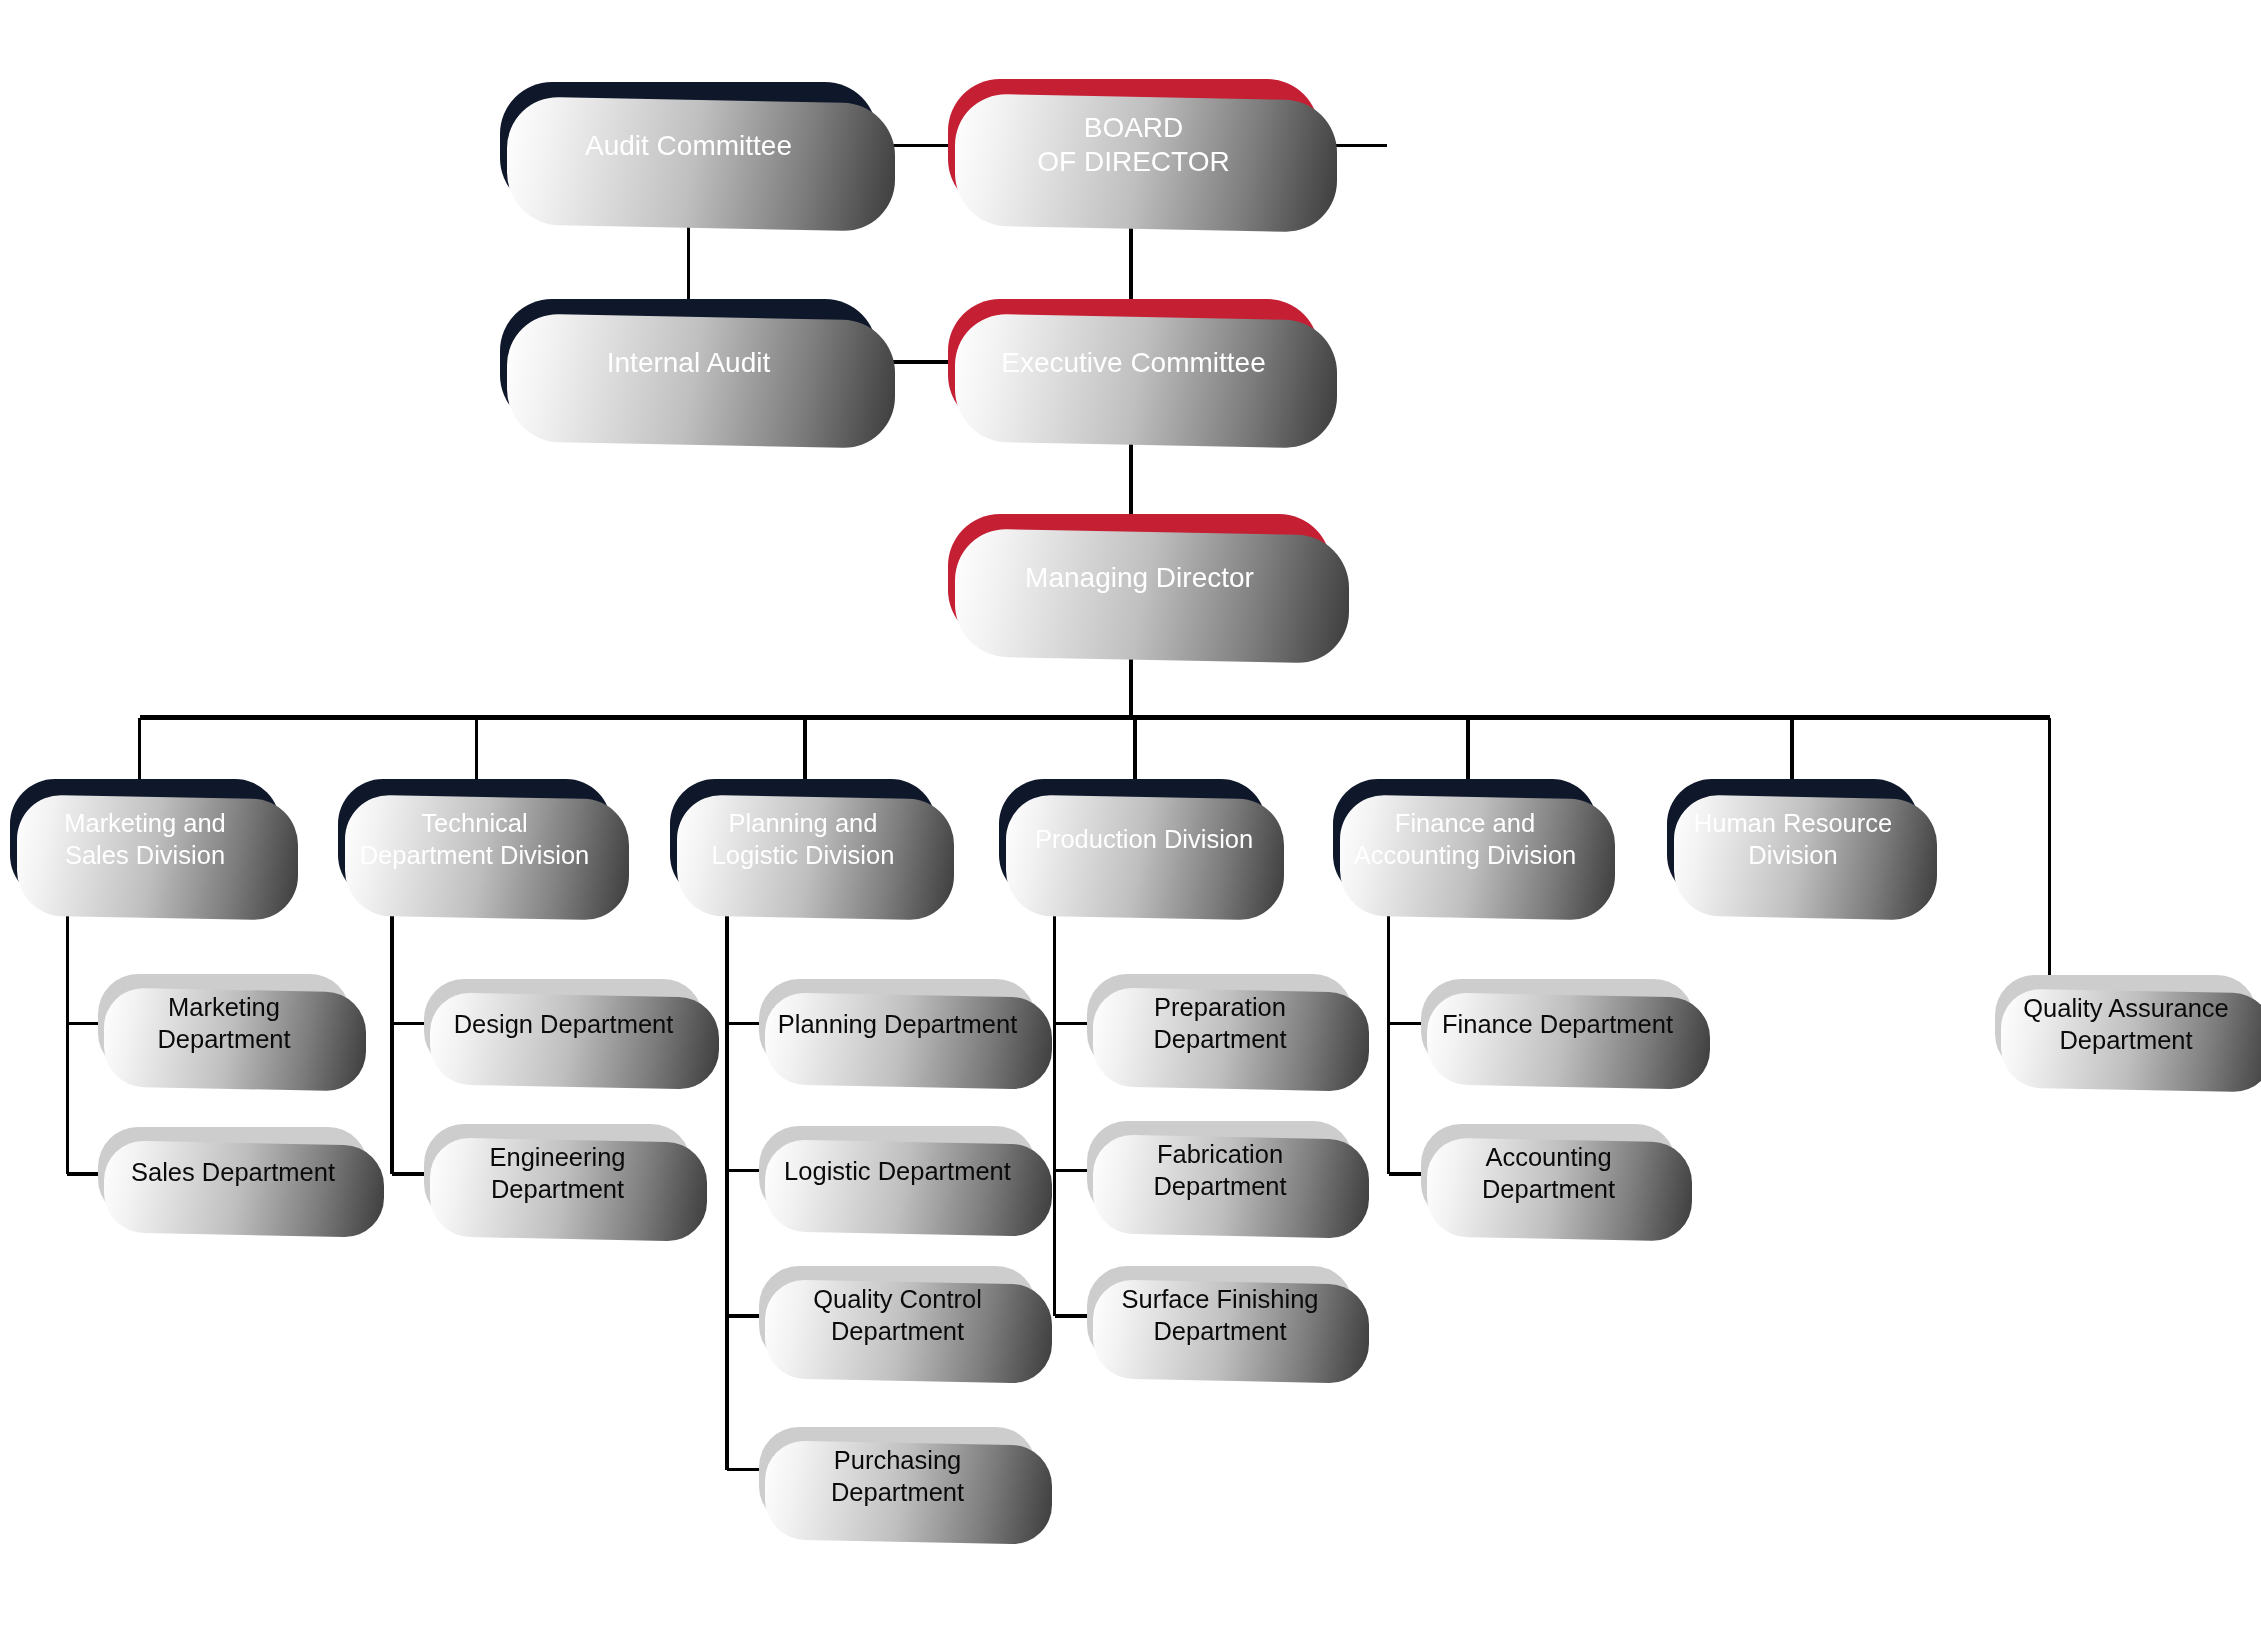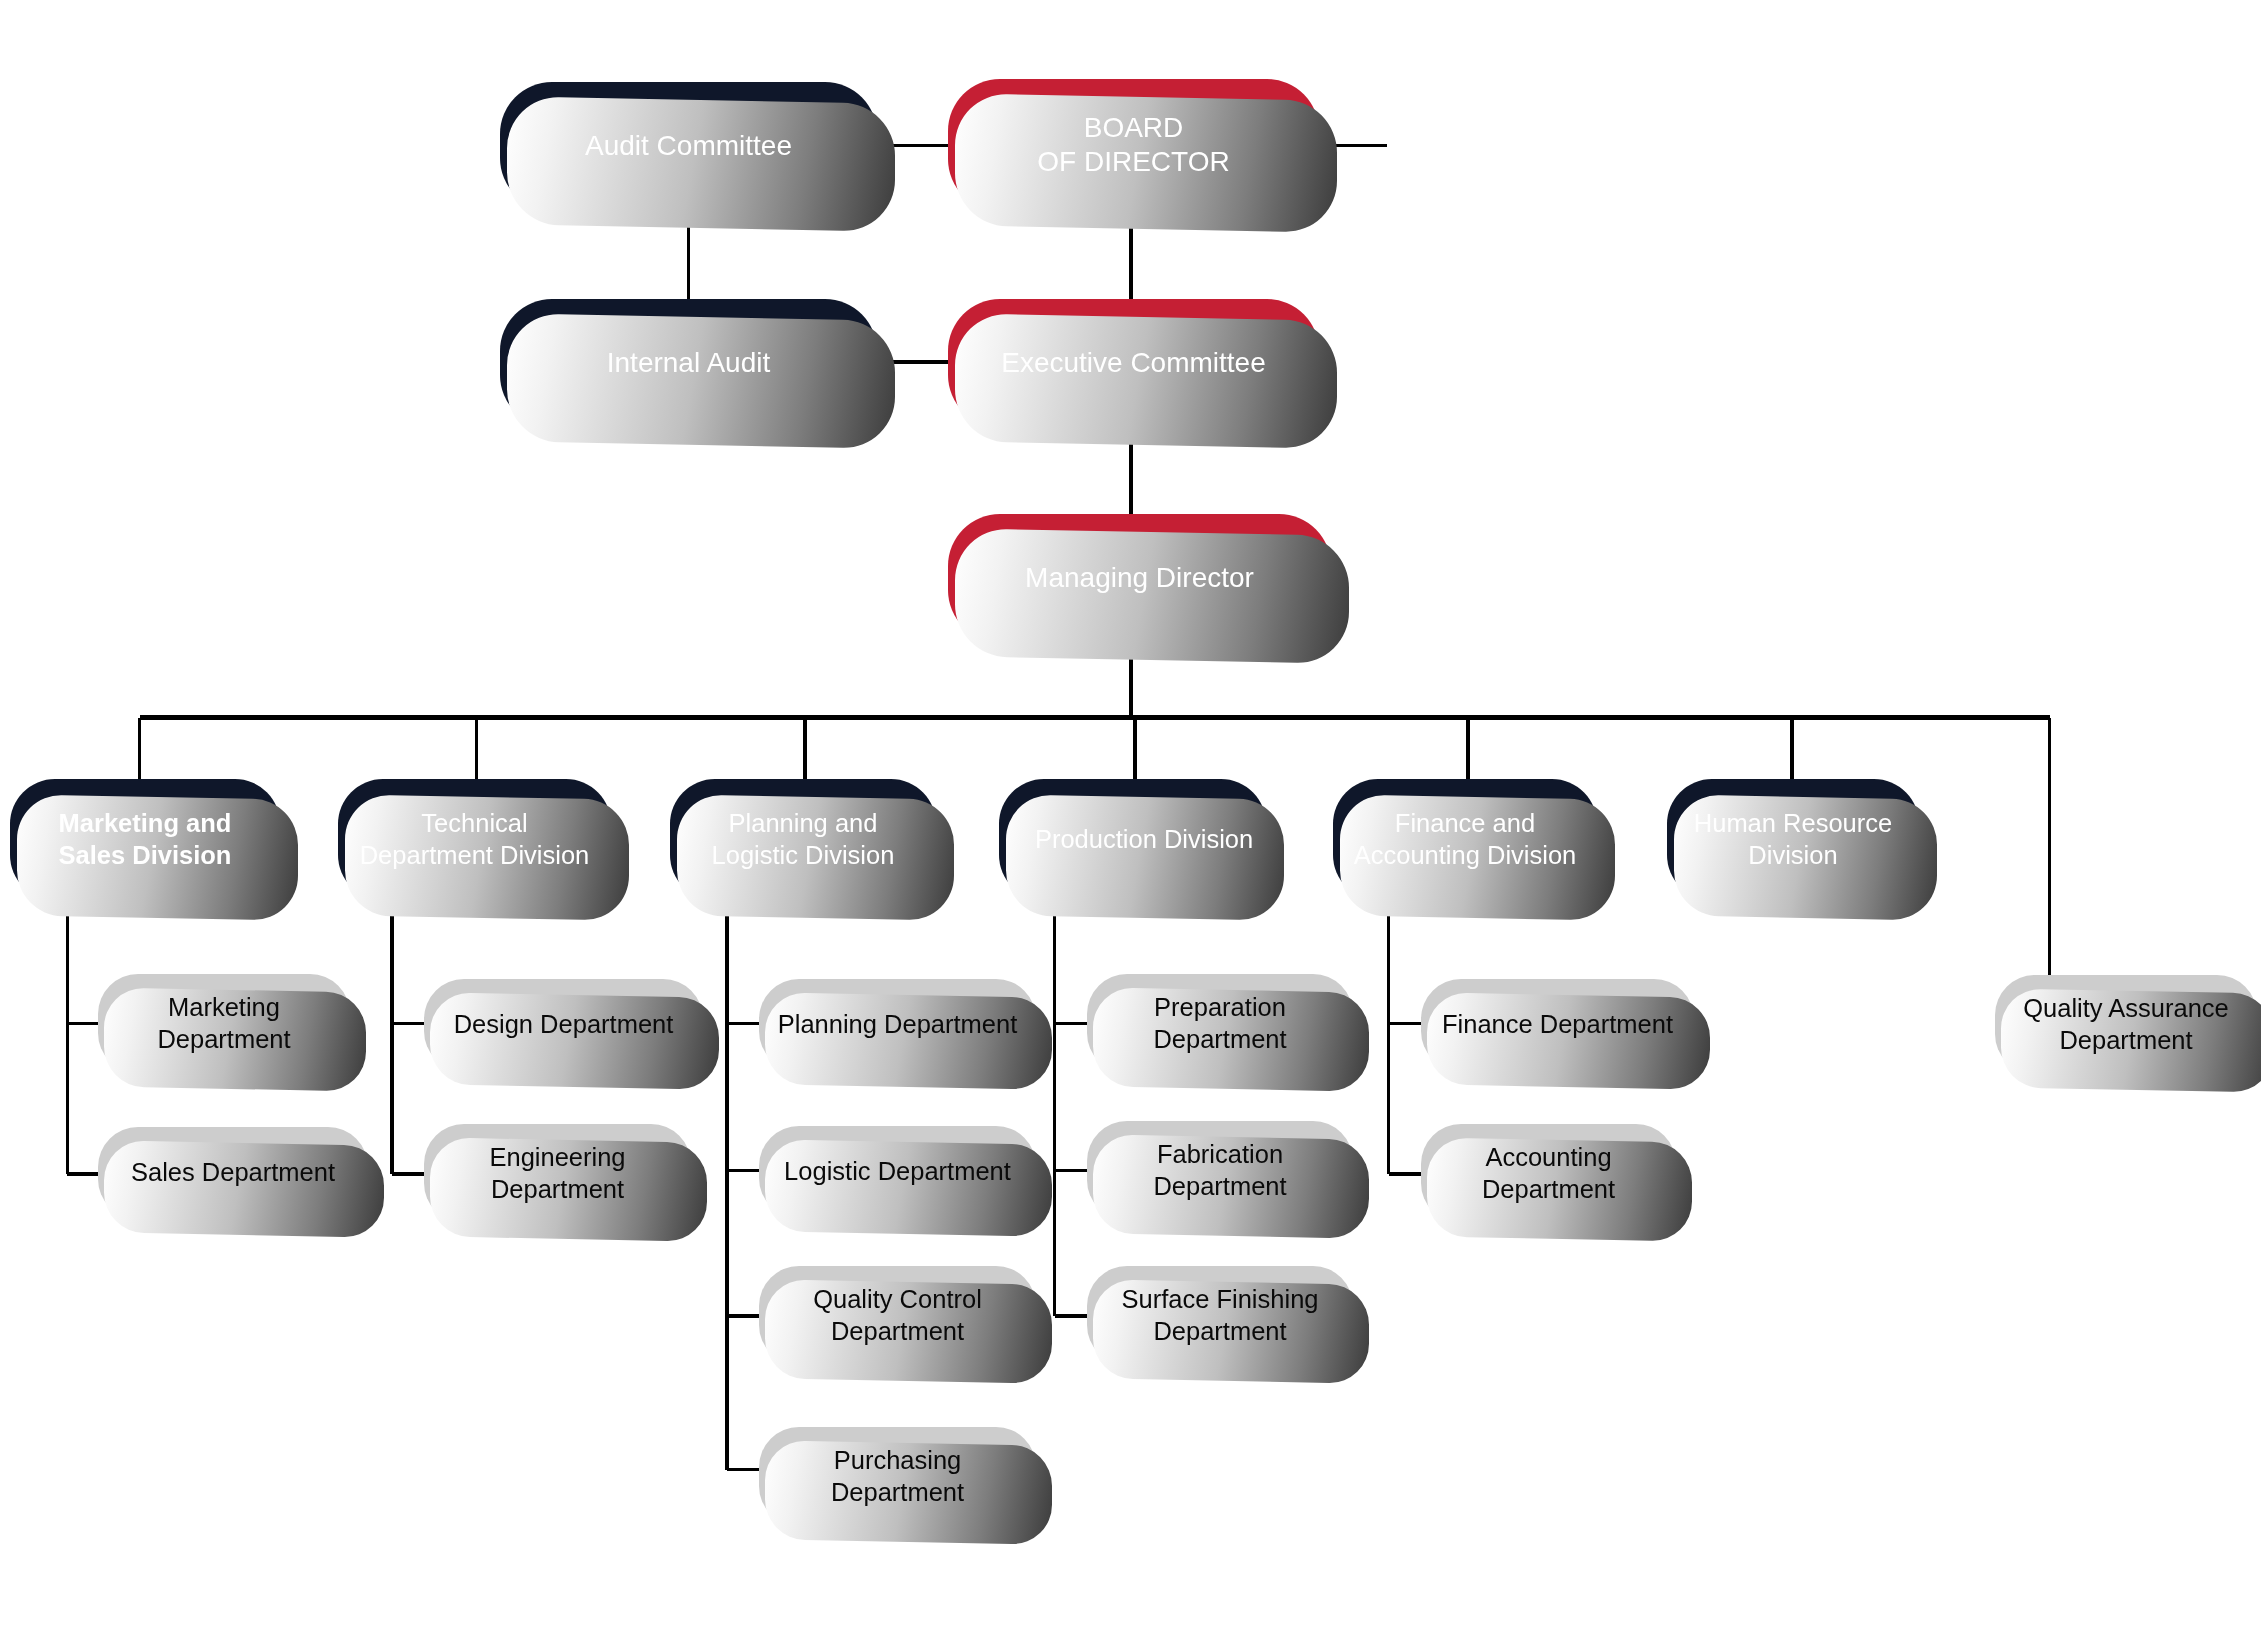--- a/index.html
+++ b/index.html
@@ -169,21 +169,21 @@
     </div>
 
     <div class="node red tier1" style="left:948px; top:299px; width:371px; height:128px;">
       <span class="label">Executive Committee</span>
     </div>
 
     <div class="node red tier1" style="left:948px; top:514px; width:383px; height:128px;">
       <span class="label">Managing Director</span>
     </div>
 
-    <div class="node blue division" style="left:10px; top:779px; width:270px; height:121px;font-weight:bold;">
+    <div class="node blue division" style="left:10px; top:779px; width:270px; height:121px;">
       <span class="label">Marketing and
 Sales Division</span>
     </div>
 
     <div class="node blue division" style="left:338px; top:779px; width:273px; height:121px;">
       <span class="label">Technical
 Department Division</span>
     </div>
 
     <div class="node blue division" style="left:670px; top:779px; width:266px; height:121px;">

